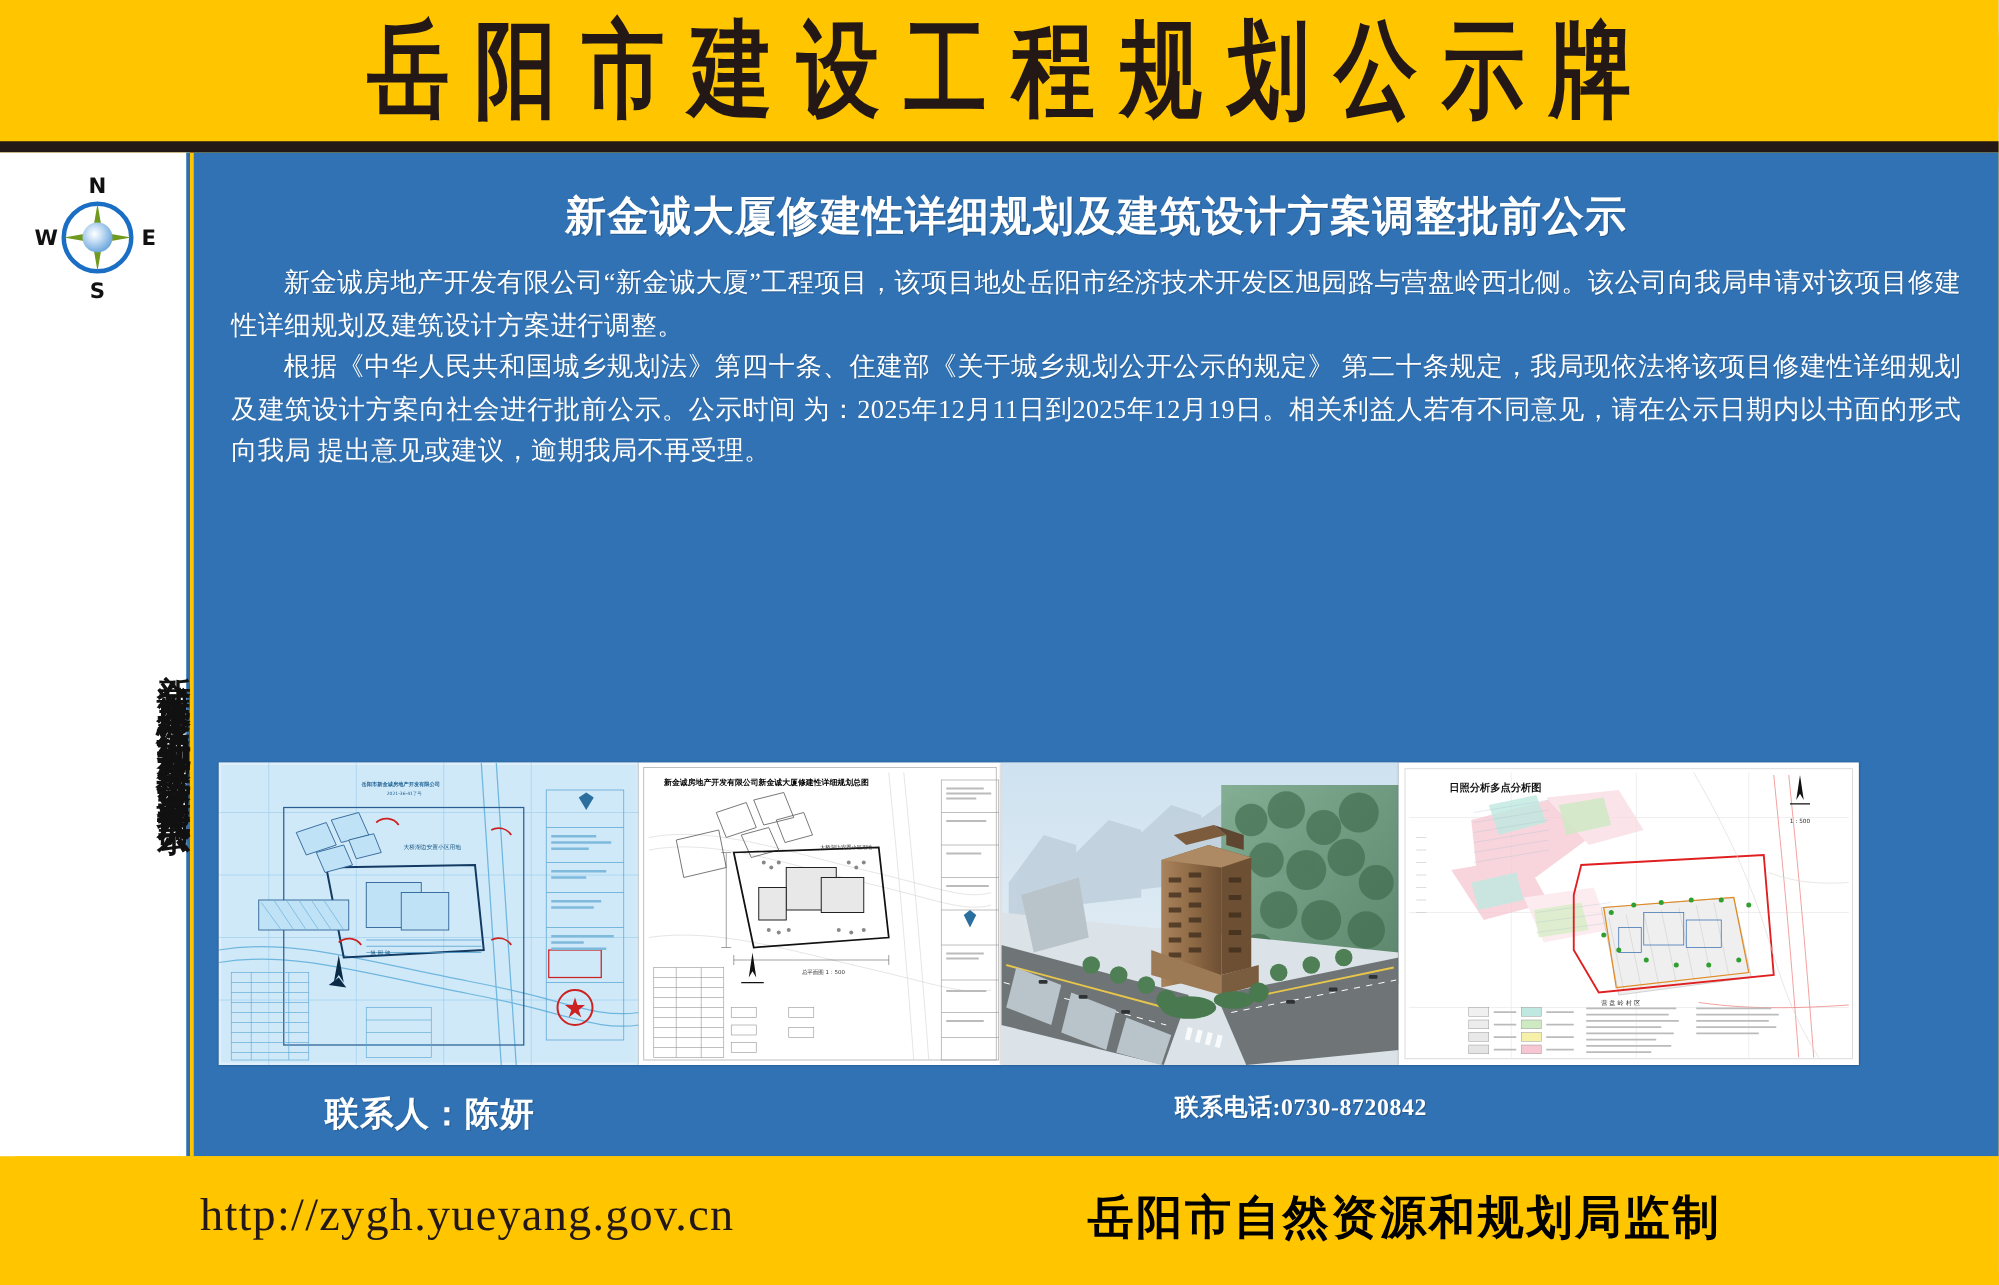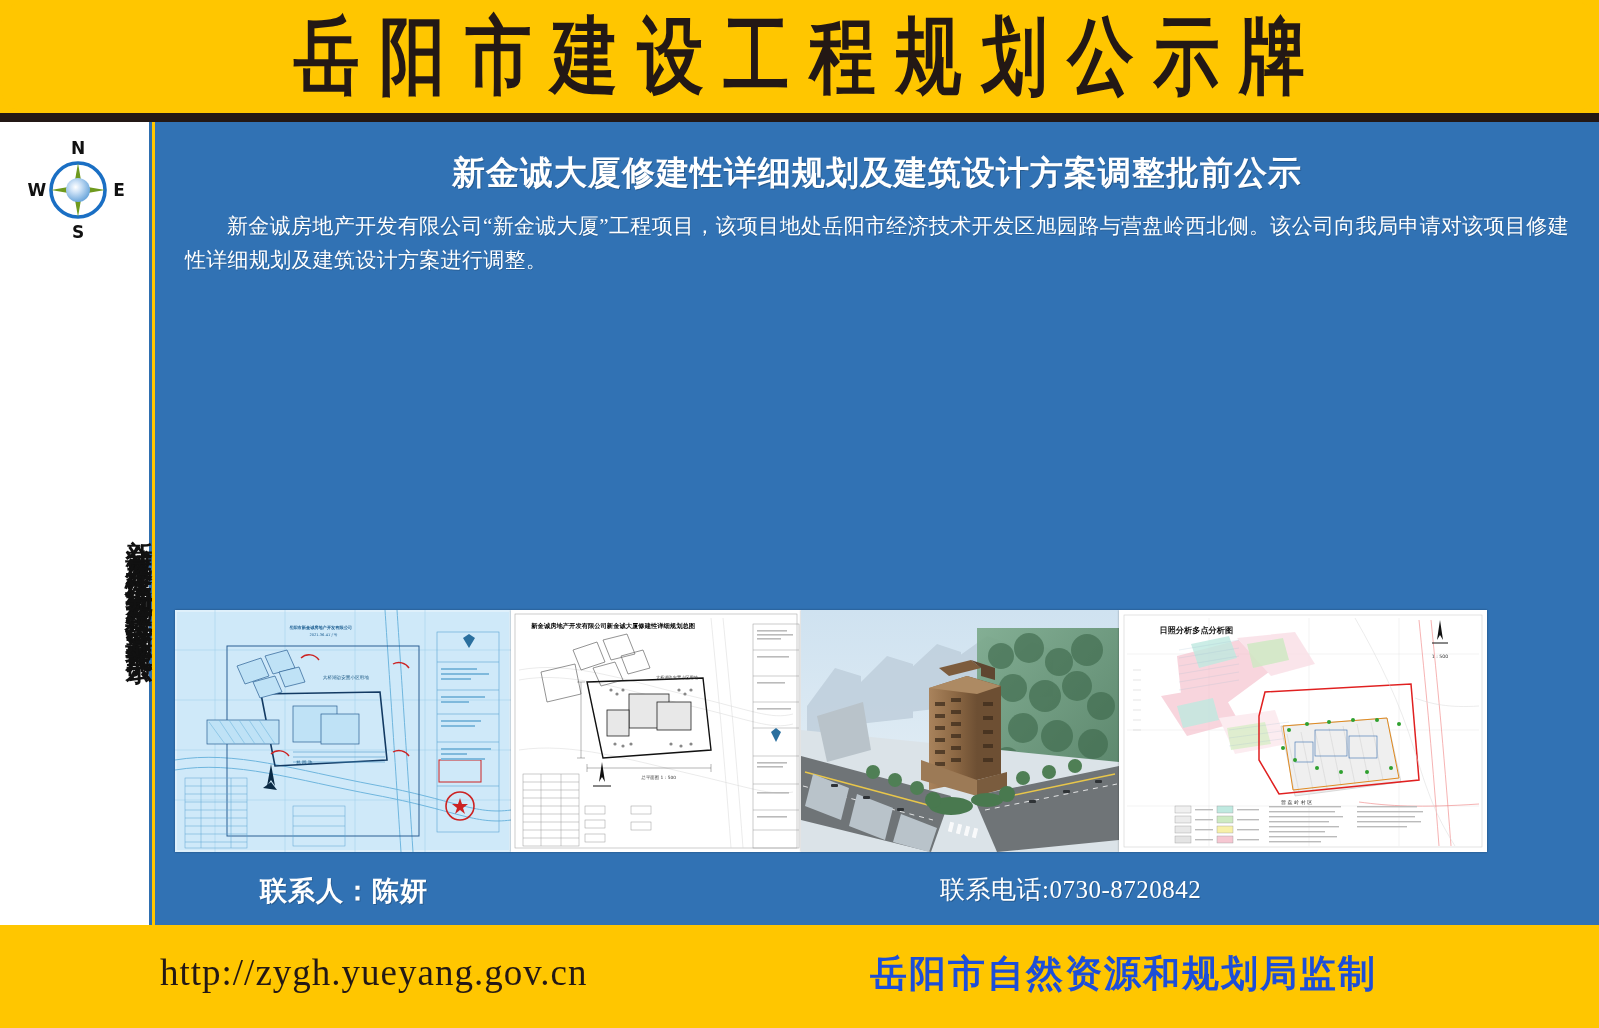--- a/index.html
+++ b/index.html
@@ -117,39 +117,39 @@
     position:absolute; left:0; top:745px; width:1444px; height:58px;
     color:#ffffff;
   }
   #contact-person {
     position:absolute; left:105px; top:6px;
     font-size:27px; font-weight:600; letter-spacing:1px;
     text-shadow:1px 1px 0 rgba(0,0,0,0.2);
   }
   #contact-phone {
     position:absolute; left:785px; top:6px;
-    font-size:25px; font-weight:400; letter-spacing:0.5px;
+    font-size:19px; font-weight:700; letter-spacing:0.5px;
     text-shadow:1px 1px 0 rgba(0,0,0,0.2);
   }
 
   
   #footer {
     position:absolute; left:12px; top:925px; width:1599px; height:103px;
     background:#ffc600;
   }
   #footer-url {
     position:absolute; left:148px; top:26px;
     font-family:"Liberation Serif","DejaVu Serif",serif;
     font-size:37px; color:#231815; letter-spacing:1px;
   }
   #footer-agency {
     position:absolute; left:858px; top:24px;
     font-family:"Liberation Serif","DejaVu Serif",serif;
     font-weight:600;
-    font-size:37px; color:#1d4ed8; letter-spacing:2px;
+    font-size:37px; color:#000000; letter-spacing:2px;
   }
 </style>
 </head>
 <body>
 
 <div id="board">
 
   <div id="header">
     <div id="header-title">岳阳市建设工程规划公示牌</div>
   </div>
@@ -180,20 +180,21 @@
     </div>
     <div id="sidebar-vertical-text">新金诚大厦修建性详细规划及建筑设计方案调整批前公示</div>
   </div>
 
   <div id="main">
 
     <div id="doc-title">新金诚大厦修建性详细规划及建筑设计方案调整批前公示</div>
 
     <div id="body-text">
       <p>新金诚房地产开发有限公司“新金诚大厦”工程项目，该项目地处岳阳市经济技术开发区旭园路与营盘岭西北侧。该公司向我局申请对该项目修建性详细规划及建筑设计方案进行调整。</p>
+      <p>根据《中华人民共和国城乡规划法》第四十条、住建部《关于城乡规划公开公示的规定》 第二十条规定，我局现依法将该项目修建性详细规划及建筑设计方案向社会进行批前公示。公示时间 为：2025年12月11日到2025年12月19日。相关利益人若有不同意见，请在公示日期内以书面的形式向我局 提出意见或建议，逾期我局不再受理。</p>
     </div>
 
     <div id="image-row">
 
       <div class="image-card card-1">
         <svg viewBox="0 0 336 242" preserveAspectRatio="none" xmlns="http://www.w3.org/2000/svg">
           <rect width="336" height="242" fill="#dff0fb"></rect>
           <rect x="2" y="2" width="332" height="238" fill="#cfe9f9"></rect>
 
           <g stroke="#9bcdea" stroke-width="0.5" fill="none">

